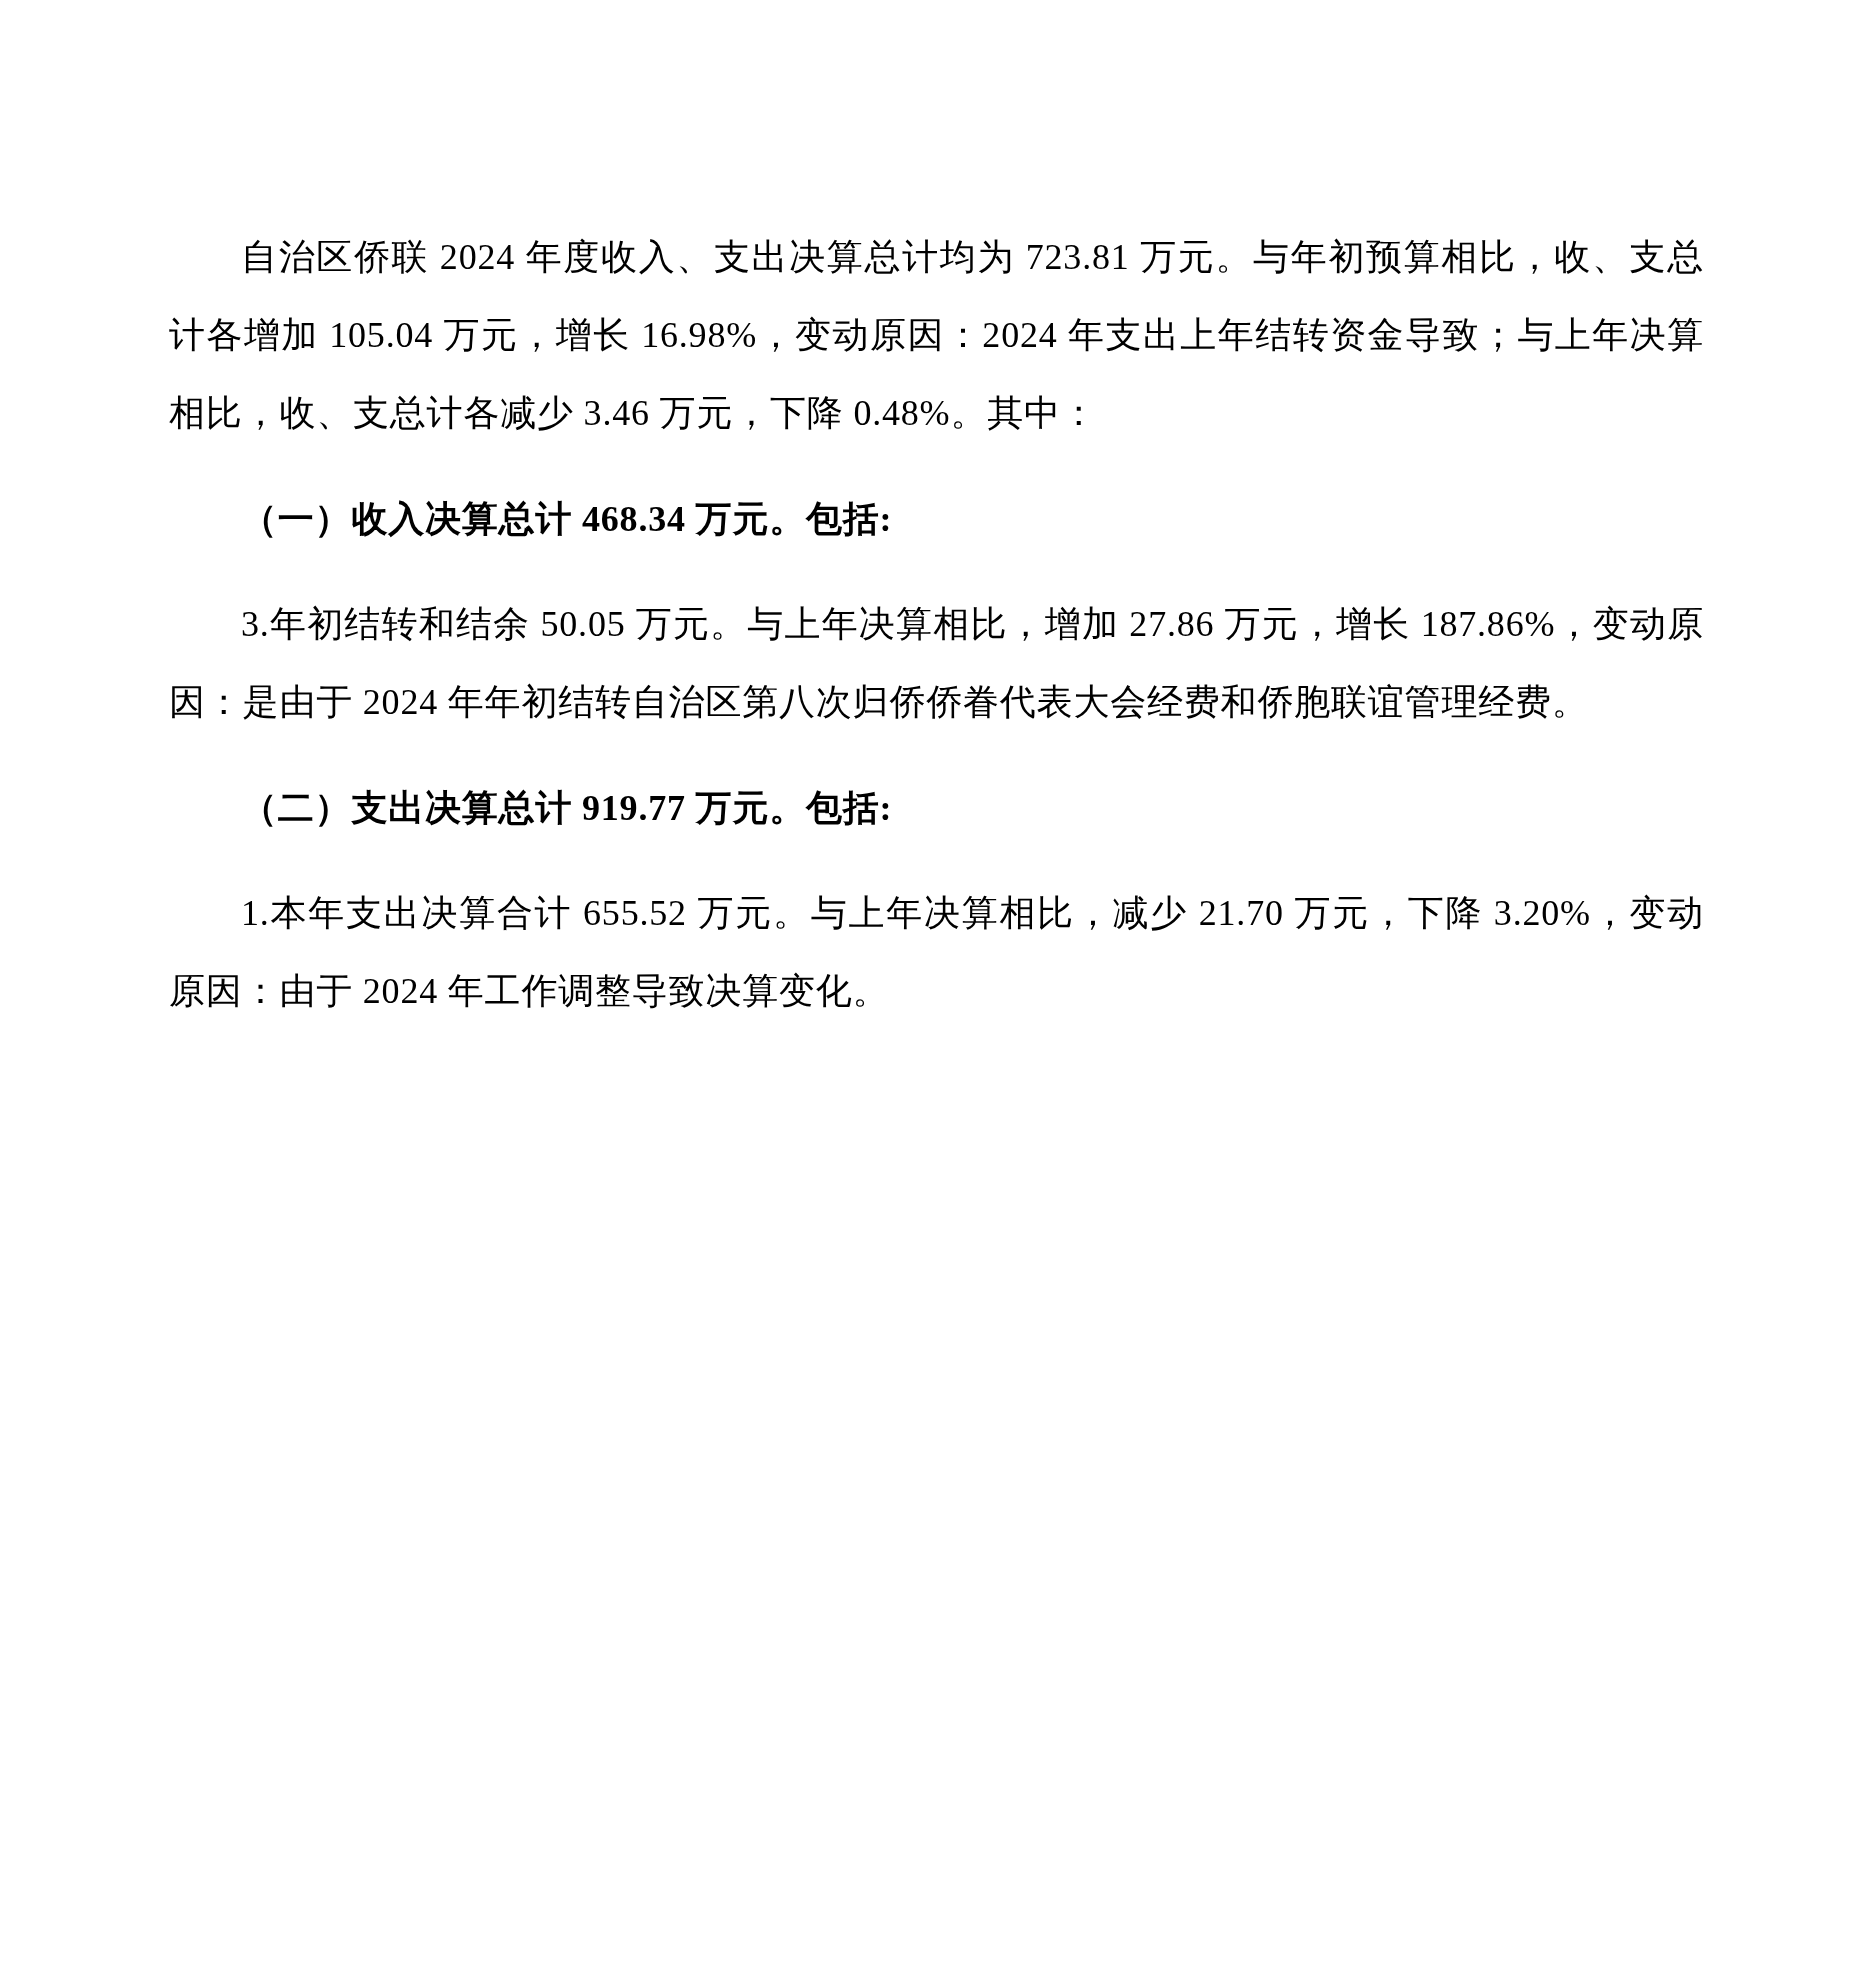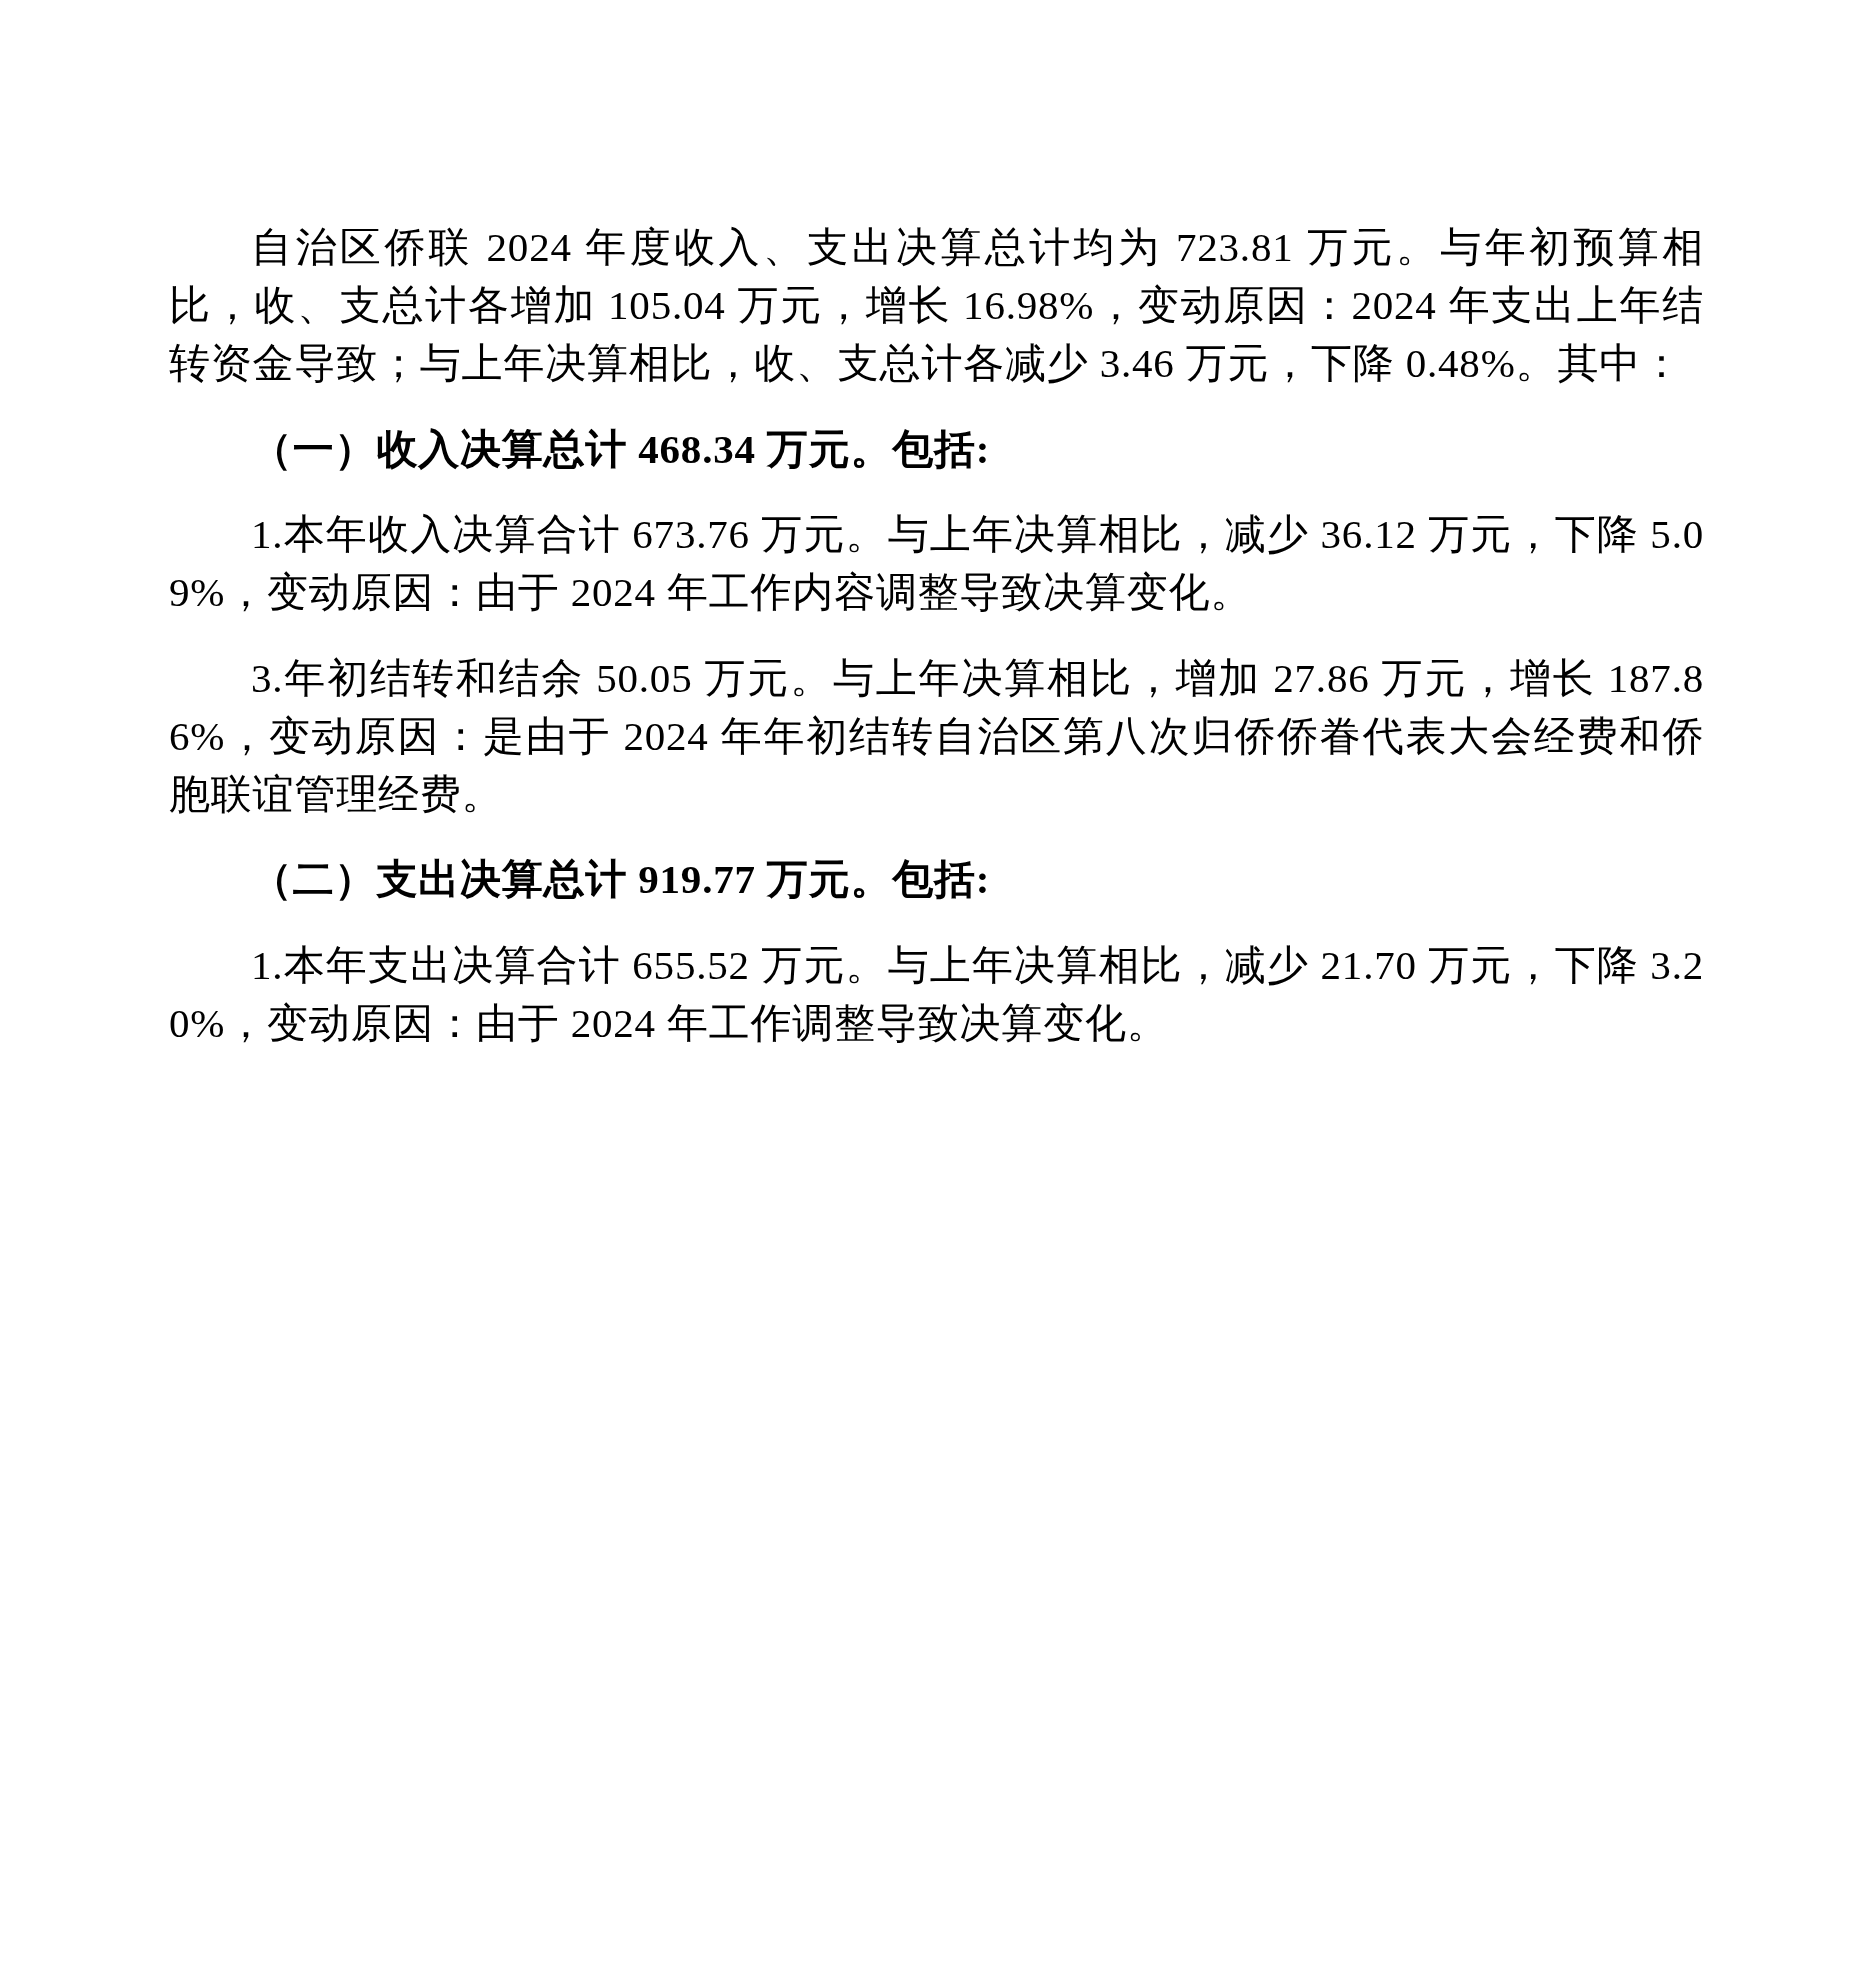--- a/index.html
+++ b/index.html
@@ -22,42 +22,41 @@
     height: 2647px;
     background: #ffffff;
   }
   .content {
     position: absolute;
     left: 169px;
     top: 218px;
     width: 1535px;
   }
   .content p {
-    font-size: 41px;
-    line-height: 58px;
+    font-size: 36px;
+    line-height: 78px;
     text-align: justify;
     text-justify: inter-ideograph;
     text-indent: 2em;
     margin: 27.5px 0;
     letter-spacing: 0.8px;
     word-break: break-all;
   }
   .content p:first-child { margin-top: 0; }
   .content p.heading {
     font-weight: 700;
   }
 </style>
 </head>
 <body>
 
 <div class="page">
   <div class="content">
     <p class="body">自治区侨联 2024 年度收入、支出决算总计均为 723.81 万元。与年初预算相比，收、支总计各增加 105.04 万元，增长 16.98%，变动原因：2024 年支出上年结转资金导致；与上年决算相比，收、支总计各减少 3.46 万元，下降 0.48%。其中：</p>
     <p class="heading">（一）收入决算总计 468.34 万元。包括:</p>
-    <p class="body">1.本年收入决算合计 673.76 万元。与上年决算相比，减少 36.12 万元，下降 5.09%，变动原因：由于 2024 年工作内容调整导致决算变化。</p>
     <p class="body">3.年初结转和结余 50.05 万元。与上年决算相比，增加 27.86 万元，增长 187.86%，变动原因：是由于 2024 年年初结转自治区第八次归侨侨眷代表大会经费和侨胞联谊管理经费。</p>
     <p class="heading">（二）支出决算总计 919.77 万元。包括:</p>
     <p class="body">1.本年支出决算合计 655.52 万元。与上年决算相比，减少 21.70 万元，下降 3.20%，变动原因：由于 2024 年工作调整导致决算变化。</p>
 
   </div>
 
 </div>
 
 
 </body></html>

